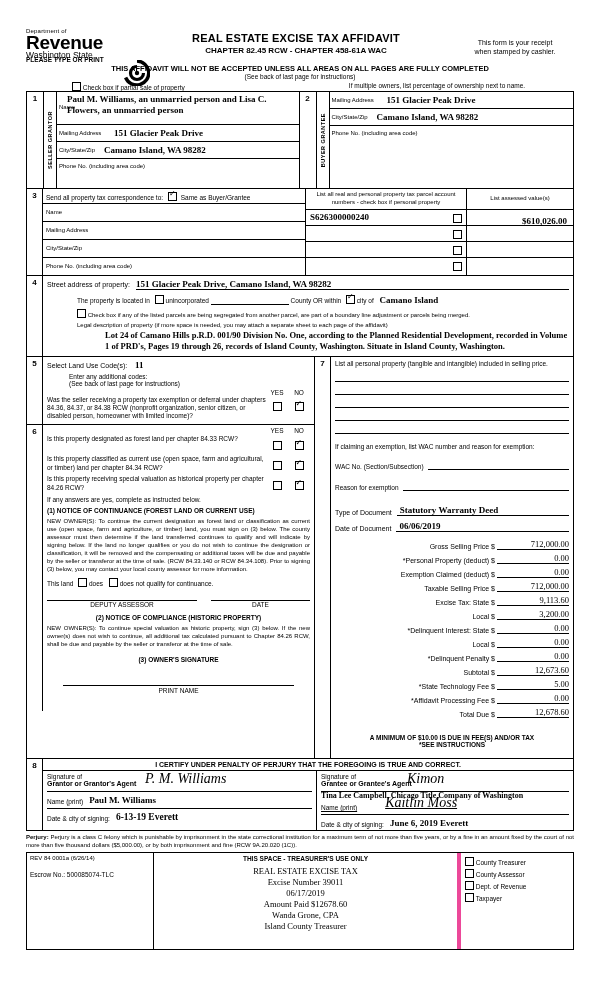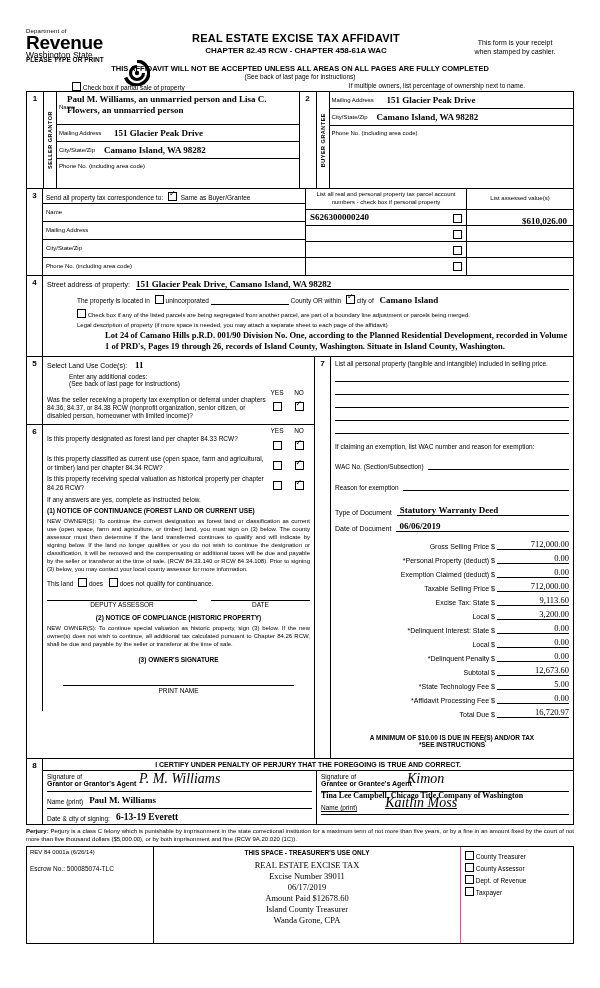--- a/index.html
+++ b/index.html
@@ -364,41 +364,41 @@
           <div class="amt-row" style="margin-top:3px;">
                 <span class="amt-lbl">*State Technology Fee $</span>
                 <span class="amt-val">5.00</span>
               </div>
           <div class="amt-row" style="margin-top:3px;">
                 <span class="amt-lbl">*Affidavit Processing Fee $</span>
                 <span class="amt-val">0.00</span>
               </div>
           <div class="amt-row" style="margin-top:3px;">
                 <span class="amt-lbl">Total Due $</span>
-                <span class="amt-val">16,720.97</span>
+                <span class="amt-val">12,678.60</span>
               </div>
         </div>
 
         <div class="fs65 bold ctr" style="margin-top:16px;">A MINIMUM OF $10.00 IS DUE IN FEE(S) AND/OR TAX</div>
         <div class="fs65 bold ctr">*SEE INSTRUCTIONS</div>
         <div style="height:6px"></div>
       </div>
     </div>
   </div>
 
   <div class="box row" style="border-top:none;">
     <div class="num">8</div>
     <div style="flex:1;">
       <div class="fs7 bold ctr" style="padding:2px 0 2px 0;border-bottom:1px solid #000;">I CERTIFY UNDER PENALTY OF PERJURY THAT THE FOREGOING IS TRUE AND CORRECT.</div>
       <div style="display:flex;">
 
         <div style="width:265px;border-right:1px solid #000;padding:2px 4px 2px 4px;position:relative;">
           <div class="fs65">Signature of</div>
           <div class="fs7 bold">Grantor or Grantor's Agent</div>
-          <div class="sig-script" style="position:absolute;left:96px;top:0px;">P. M. Williams</div>
+          <div class="sig-script" style="position:absolute;left:102px;top:0px;">P. M. Williams</div>
           <div style="border-bottom:1px solid #000;height:3px;margin-top:1px;"></div>
           <div style="display:flex;align-items:flex-end;margin-top:3px;">
             <span class="fs65">Name (print)</span>
             <span class="val" style="margin-left:6px;">Paul M. Williams</span>
           </div>
           <div style="border-bottom:1px solid #000;height:2px;margin-top:1px;"></div>
           <div style="display:flex;align-items:flex-end;margin-top:3px;">
             <span class="fs65">Date &amp; city of signing:</span>
             <span class="hand" style="margin-left:6px;">6-13-19   Everett</span>
           </div>
@@ -408,44 +408,48 @@
           <div class="fs65">Signature of</div>
           <div class="fs7 bold">Grantee or Grantee's Agent</div>
           <div class="sig-script" style="position:absolute;left:90px;top:0px;">Kimon</div>
           <div class="val" style="position:absolute;left:4px;top:20px;font-size:8px;">Tina Lee Campbell, Chicago Title Company of Washington</div>
           <div style="border-bottom:1px solid #000;height:3px;margin-top:1px;"></div>
           <div style="display:flex;align-items:flex-end;margin-top:3px;position:relative;text-decoration:underline;">
             <span class="fs65">Name (print)</span>
             <span class="sig-script" style="margin-left:28px;">Kaitlin Moss</span>
           </div>
           <div style="border-bottom:1px solid #000;height:2px;margin-top:1px;"></div>
+          <div style="display:flex;align-items:flex-end;margin-top:3px;">
+            <span class="fs65">Date &amp; city of signing:</span>
+            <span class="val" style="margin-left:6px;">June 6, 2019  Everett</span>
+          </div>
         </div>
       </div>
     </div>
   </div>
 
   <div class="footer-note" style="margin-top:3px;text-align:justify;">
     <span class="bold">Perjury:</span>
     <span>Perjury is a class C felony which is punishable by imprisonment in the state correctional institution for a maximum term of not more than five years, or by a fine in an amount fixed by the court of not more than five thousand dollars ($5,000.00), or by both imprisonment and fine (RCW 9A.20.020 (1C)).</span>
   </div>
 
   <div class="box row" style="margin-top:3px;height:96px;">
     <div style="width:120px;border-right:1px solid #000;padding:2px 3px;">
       <div class="fs6">REV 84 0001a (6/26/14)</div>
       <div class="fs65" style="margin-top:10px;">Escrow No.: 500085074-TLC</div>
     </div>
-    <div style="flex:1;border-right:1px solid #ec4899;">
+    <div style="flex:1;border-right:4px solid #ec4899;">
       <div class="fs65 bold ctr" style="padding-top:2px;">THIS SPACE - TREASURER'S USE ONLY</div>
       <div class="ctr" style="margin-top:4px;font-family:'Liberation Serif',serif;font-size:8.5px;line-height:11px;">
         <div>REAL ESTATE EXCISE TAX</div>
         <div>Excise Number 39011</div>
         <div>06/17/2019</div>
         <div>Amount Paid $12678.60</div>
+        <div>Wanda Grone, CPA</div>
         <div>Island County Treasurer</div>
-        <div>Wanda Grone, CPA</div>
       </div>
     </div>
     <div style="width:104px;padding:3px 4px;">
       <div class="fs65" style="margin-top:1px;"><span class="chk"></span> <span>County Treasurer</span></div>
       <div class="fs65" style="margin-top:3px;"><span class="chk"></span> <span>County Assessor</span></div>
       <div class="fs65" style="margin-top:3px;"><span class="chk"></span> <span>Dept. of Revenue</span></div>
       <div class="fs65" style="margin-top:3px;"><span class="chk"></span> <span>Taxpayer</span></div>
     </div>
   </div>
 

